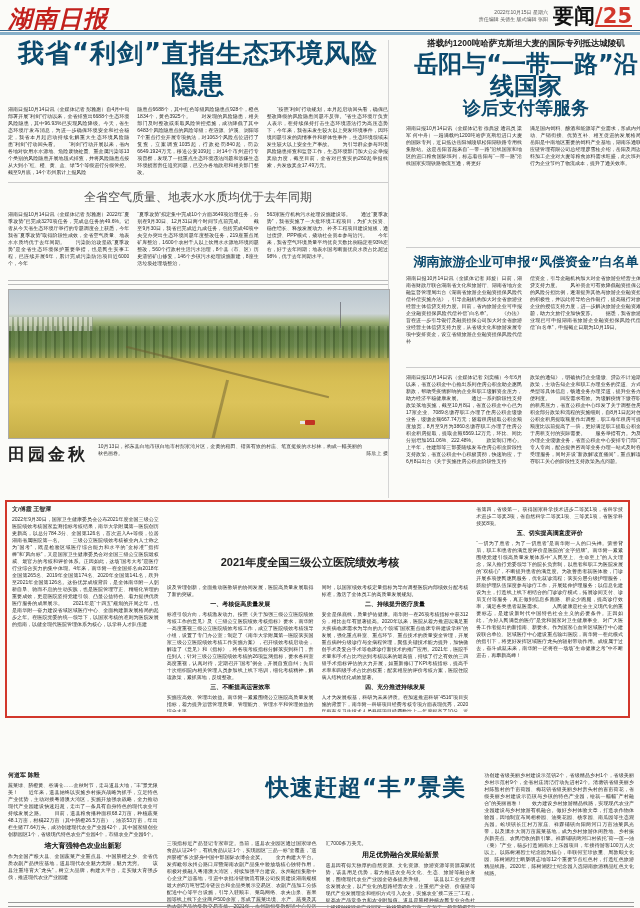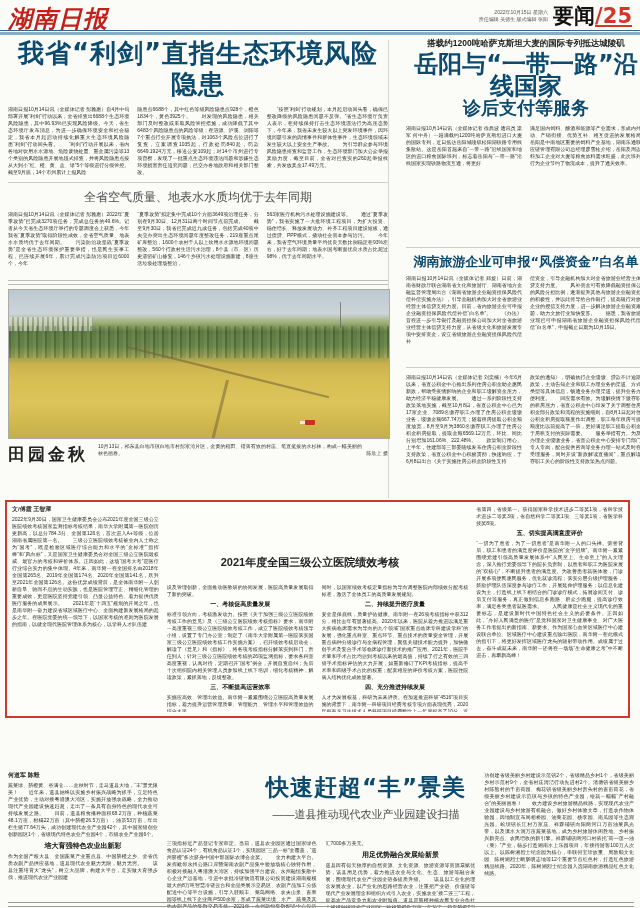--- a/index.html
+++ b/index.html
@@ -173,21 +173,20 @@
       <span>省第四，省级第一。获得国家科学技术进步二等奖1项，省科学技术进步二等奖3项，省自然科学二等奖1项、三等奖1项，省医学科技奖8项。</span>
       <div class="insub">五、切实提高满意度评价</div>
       <span>“一切为了患者，为了一切患者”是南华附一人的口头禅。荣誉背后，职工和患者的满意度评价是医院的“金字招牌”。南华附一紧紧围绕党建引领高质量发展体系中“人民至上、生命至上”的人文理念，深入推行党委领导下的院长负责制，以患者和职工为医院发展的“双核心”，不断提升患者的满意度。为改善患者就医体验，门诊开展多项便民惠民服务，优化就诊流程；落实分层分级护理服务，鼓励护理队伍深度参与诊疗工作，开展延伸护理服务；以信息化建设为主，打造线上线下相结合的门诊诊疗模式，拓展诊间支付、诊后支付等服务，真正做到信息多跑路、群众少跑腿，提高诊疗效率，满足各类患者就医需求。　　人民健康是社会主义现代化的重要标志，是建设新时代中国特色社会主义的必要条件。正因如此，“办好人民满意的医疗”是党和国家对卫生健康事业、对广大医务工作者提出的新指南、新要求。作为国家心血管区域医疗中心建设联合单位、区域医疗中心建设重点输出医院，南华附一在此模式的指引下，将更好发挥区域医疗龙头的辐射带动作用。成绩属于过去，奋斗成就未来，南华附一还将在一场场“生命健康之考”中不断进击，再攀新高峰！</span>
     </div>
   </div>
 </div>
 
 <div class="bottom">
   <div class="b-headline">
     <div class="hl" style="font-size:23px;line-height:27px;letter-spacing:1px;">快速赶超“丰”景美</div>
-    <div class="subhl" style="font-size:11px;margin-top:6px;">——道县推动现代农业产业园建设扫描</div>
   </div>
   <div class="b-cols tiny">
     <div>
       <div class="b-byline">何道军 陈毅</div>
       <span>蔬菜绿、脐橙黄、谷满仓……金秋时节，走马道县大地，“丰”景无限美！　　近年来，道县始终以实施乡村振兴战略为抓手，立足特色产业优势，主动对接粤港澳大湾区，实施开放强农战略，全力推动现代产业园建设快速赶超，走出了一条具有自身特色的现代农业可持续发展之路。　　目前，道县粮食播种面积68.2万亩，种植蔬菜48.1万亩，柑橘22万亩（其中脐橙26.5万亩），油茶53万亩，年出栏生猪77.64万头，成功创建现代农业产业园42个，其中国家级创业创新园区1个，省级现代特色农业产业园4个，市级农业产业园6个。</span>
       <div class="insub" style="font-size:7px;margin:4px 0;">培大育强特色农业出新彩</div>
       <span>作为全国产粮大县、全国蔬菜产业重点县、中国脐橙之乡、全省优质农副产品供应基地，道县现代农业魅力无限，魅力无穷。　　该县注重培育大“龙头”，树立大品牌，构建大平台，走实做大育强步伐，推进现代农业产业园建</span>
     </div>
     <div class="pad-bhead">
       <span>三项指标近产品登记专家审定。当前，道县农业园区通过国家绿色食品认证24个，有机食品认证1个，实现园区“三品一标”全覆盖，“道州脐橙”多次跻身中国中部国际农博会金奖。　　全力构建大平台。发挥毗邻永州公路口岸暨湖南农副产品集中验放场核心独特作用，积极对接融入粤港澳大湾区，持续加强平台建设。永州融恒集散中心企业产运基地，引进中农批冷链物流有限公司投资建设湖南规模最大的8万吨智慧冷链云台和全品类展示交易区、农副产品加工分拣配送中心等平台设施，引导入驻顺丰、菜鸟网络、农夫山泉、百果园等线上线下企业商户500余家，形成了蔬菜出境、水产、蔬菜及其他农副产品的集散交易市场。2021年，永州融恒集散配送中心仅送往粤港澳大湾区配送流通总量累计达6.8万余吨，流通总额位居全园配送分中心第三；2022年1—9月，道县全县蔬菜出口创</span>

